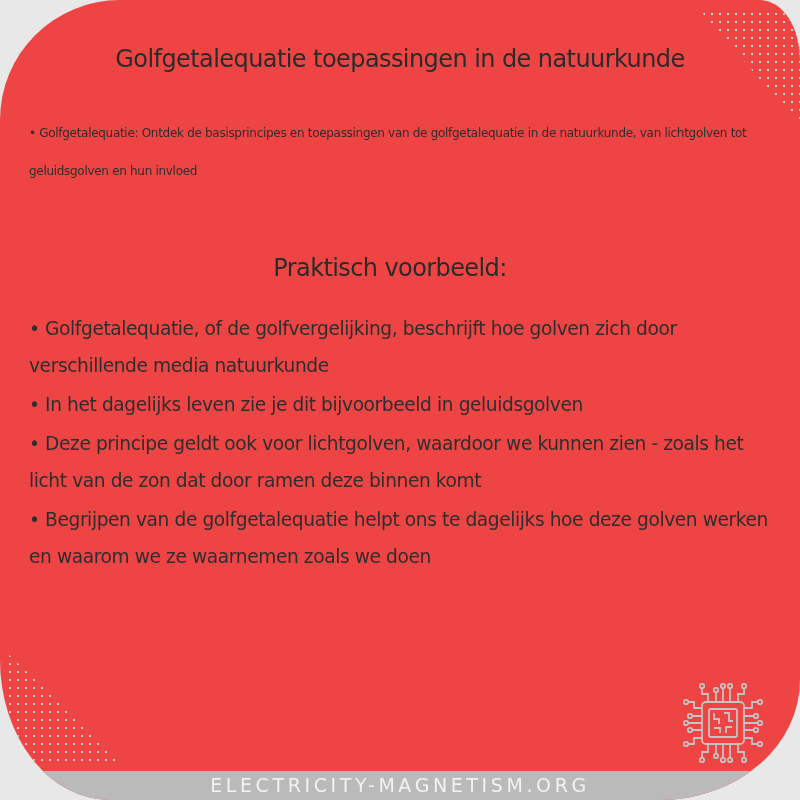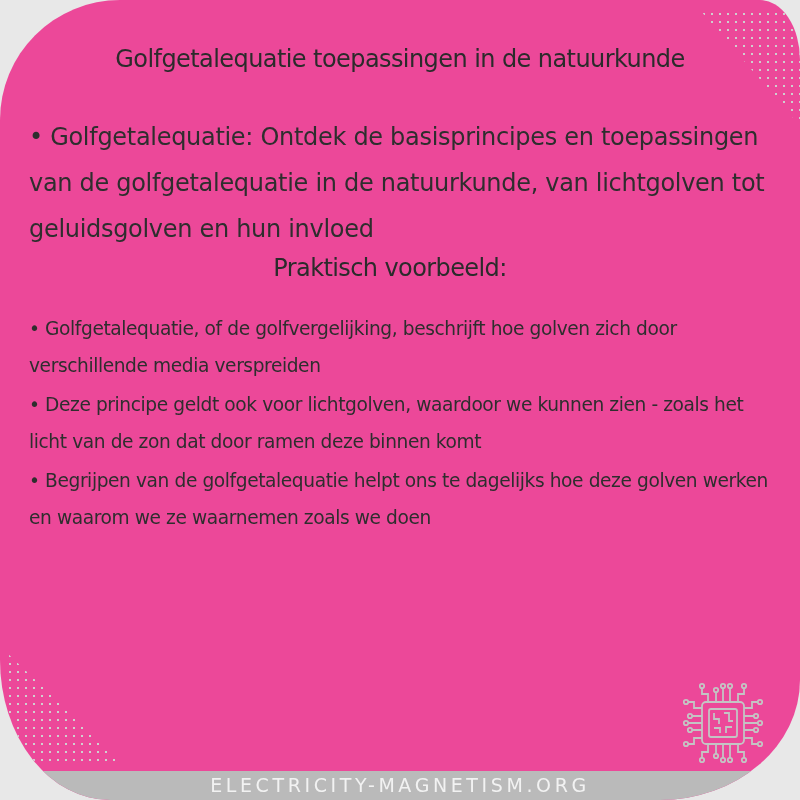--- a/index.html
+++ b/index.html
@@ -4,21 +4,21 @@
 <style>
   html, body { margin:0; padding:0; }
   body {
     width:800px; height:800px; overflow:hidden;
     background:#e8e8e8;
     font-family:"DejaVu Sans", sans-serif;
     position:relative;
   }
   .card {
     position:absolute; left:0; top:0; width:800px; height:800px;
-    background:#ec4899;
+    background:#ef4444;
     border-radius:120px 40px 140px 110px / 120px 60px 120px 140px;
     overflow:hidden;
   }
   .footer-band {
     position:absolute; left:0; top:771px; width:800px; height:40px;
     background:#bababa;
   }
   .footer-text {
     position:absolute; left:0; top:771px; width:800px; height:31px;
     text-align:center; line-height:29px;
@@ -38,21 +38,21 @@
     clip-path:polygon(0 0, 0 100%, 100% 100%);
   }
   .title {
     position:absolute; left:0; top:44px; width:800px;
     text-align:center; font-size:25px; color:#2b2b2b;
     font-family:"DejaVu Sans", sans-serif; letter-spacing:-0.6px;
     transform:scaleX(0.96);
   }
   .intro {
     position:absolute; left:29px; top:114px; width:750px;
-    font-size:24px; line-height:46px; color:#2e2e2e;
+    font-size:12px; line-height:38px; color:#2e2e2e;
     letter-spacing:-0.3px;
   }
   .subtitle {
     position:absolute; left:0; top:254px; width:780px;
     text-align:center; font-size:24px; color:#2b2b2b; letter-spacing:-0.6px;
   }
   .examples {
     position:absolute; left:29px; top:310px; width:750px;
     font-size:18.6px; line-height:37px; color:#2e2e2e;
     letter-spacing:-0.4px;
@@ -72,21 +72,22 @@
 
   <div class="title">Golfgetalequatie toepassingen in de natuurkunde</div>
 
   <div class="intro">
     <p>• Golfgetalequatie: Ontdek de basisprincipes en toepassingen van de golfgetalequatie in de natuurkunde, van lichtgolven tot geluidsgolven en hun invloed</p>
   </div>
 
   <div class="subtitle">Praktisch voorbeeld:</div>
 
   <div class="examples">
-    <p>• Golfgetalequatie, of de golfvergelijking, beschrijft hoe golven zich door verschillende media verspreiden</p>
+    <p>• Golfgetalequatie, of de golfvergelijking, beschrijft hoe golven zich door verschillende media natuurkunde</p>
+    <p>• In het dagelijks leven zie je dit bijvoorbeeld in geluidsgolven</p>
     <p>• Deze principe geldt ook voor lichtgolven, waardoor we kunnen zien - zoals het licht van de zon dat door ramen deze binnen komt</p>
     <p>• Begrijpen van de golfgetalequatie helpt ons te dagelijks hoe deze golven werken en waarom we ze waarnemen zoals we doen</p>
   </div>
 
   <svg class="chip" viewBox="0 0 90 90" fill="none" stroke="#c4c4c4" stroke-width="1.8">
     <rect x="24" y="24" width="42" height="42" rx="4"></rect>
     <rect x="31" y="31" width="28" height="28" rx="2"></rect>
     <path d="M36 35 v6 h5 v5 M46 35 h5 v8 h4 M36 50 h6 v5 M48 55 v-6 h6"></path>
 
     <path d="M30 24 v-8 h-6 v-6"></path>

